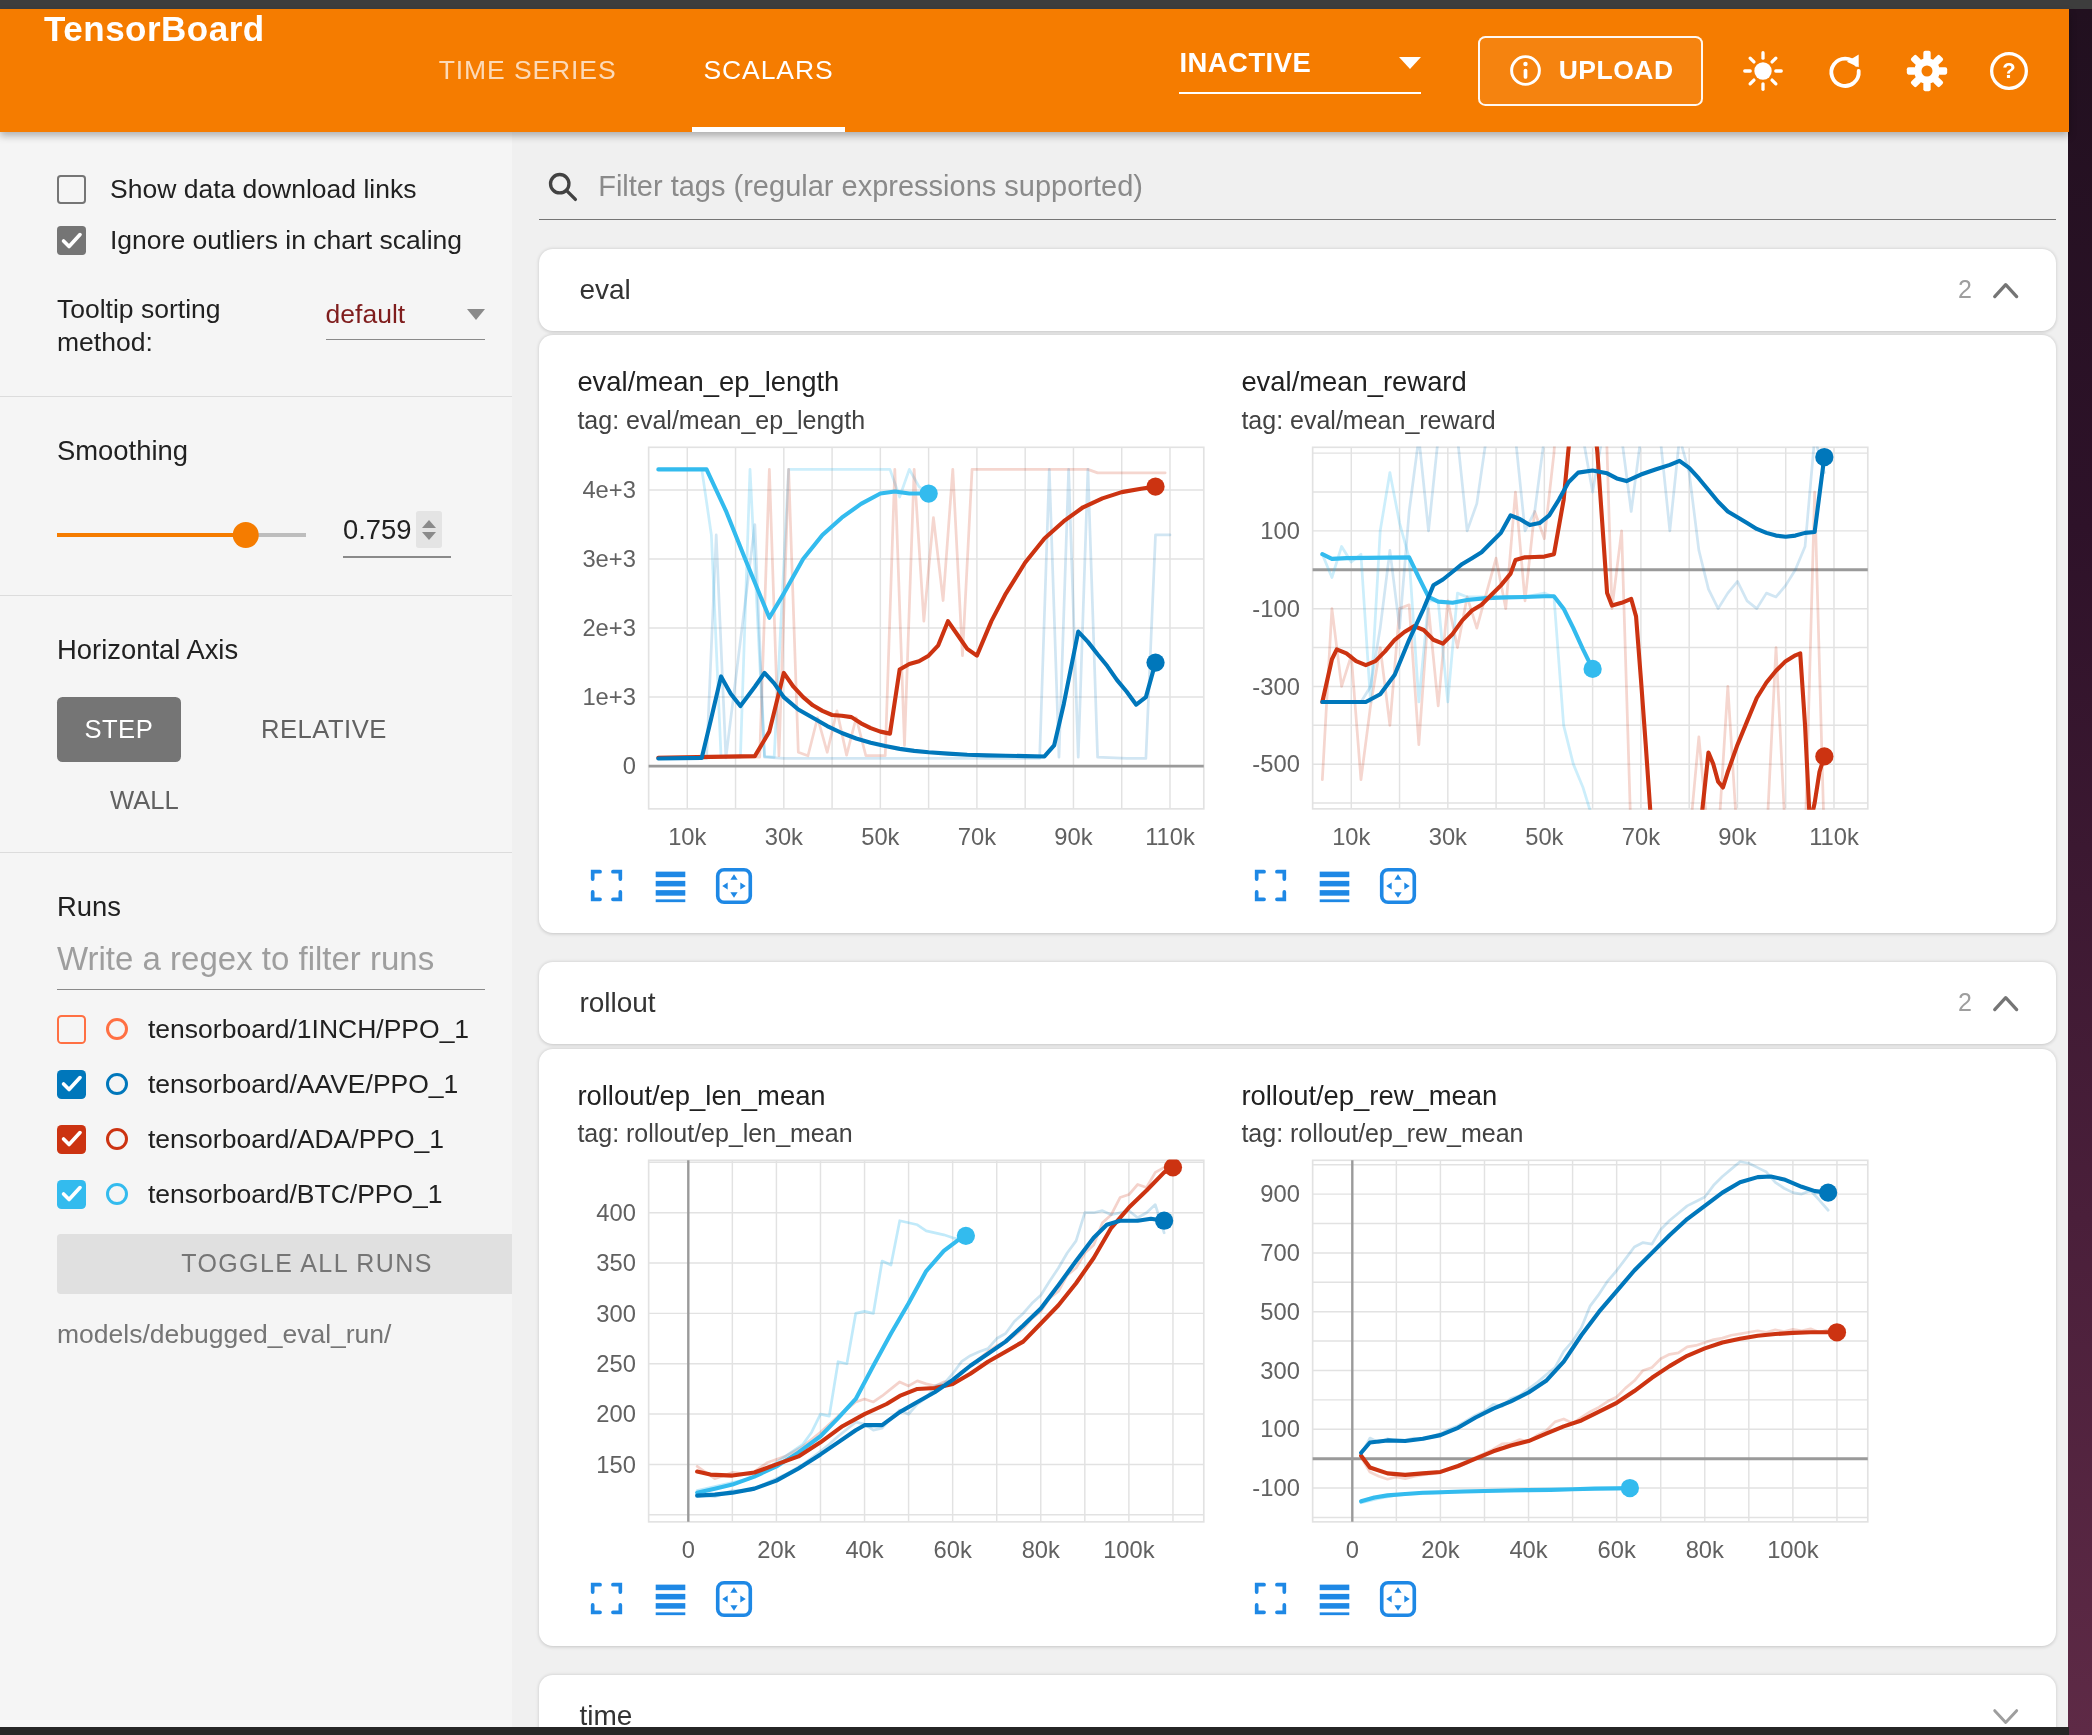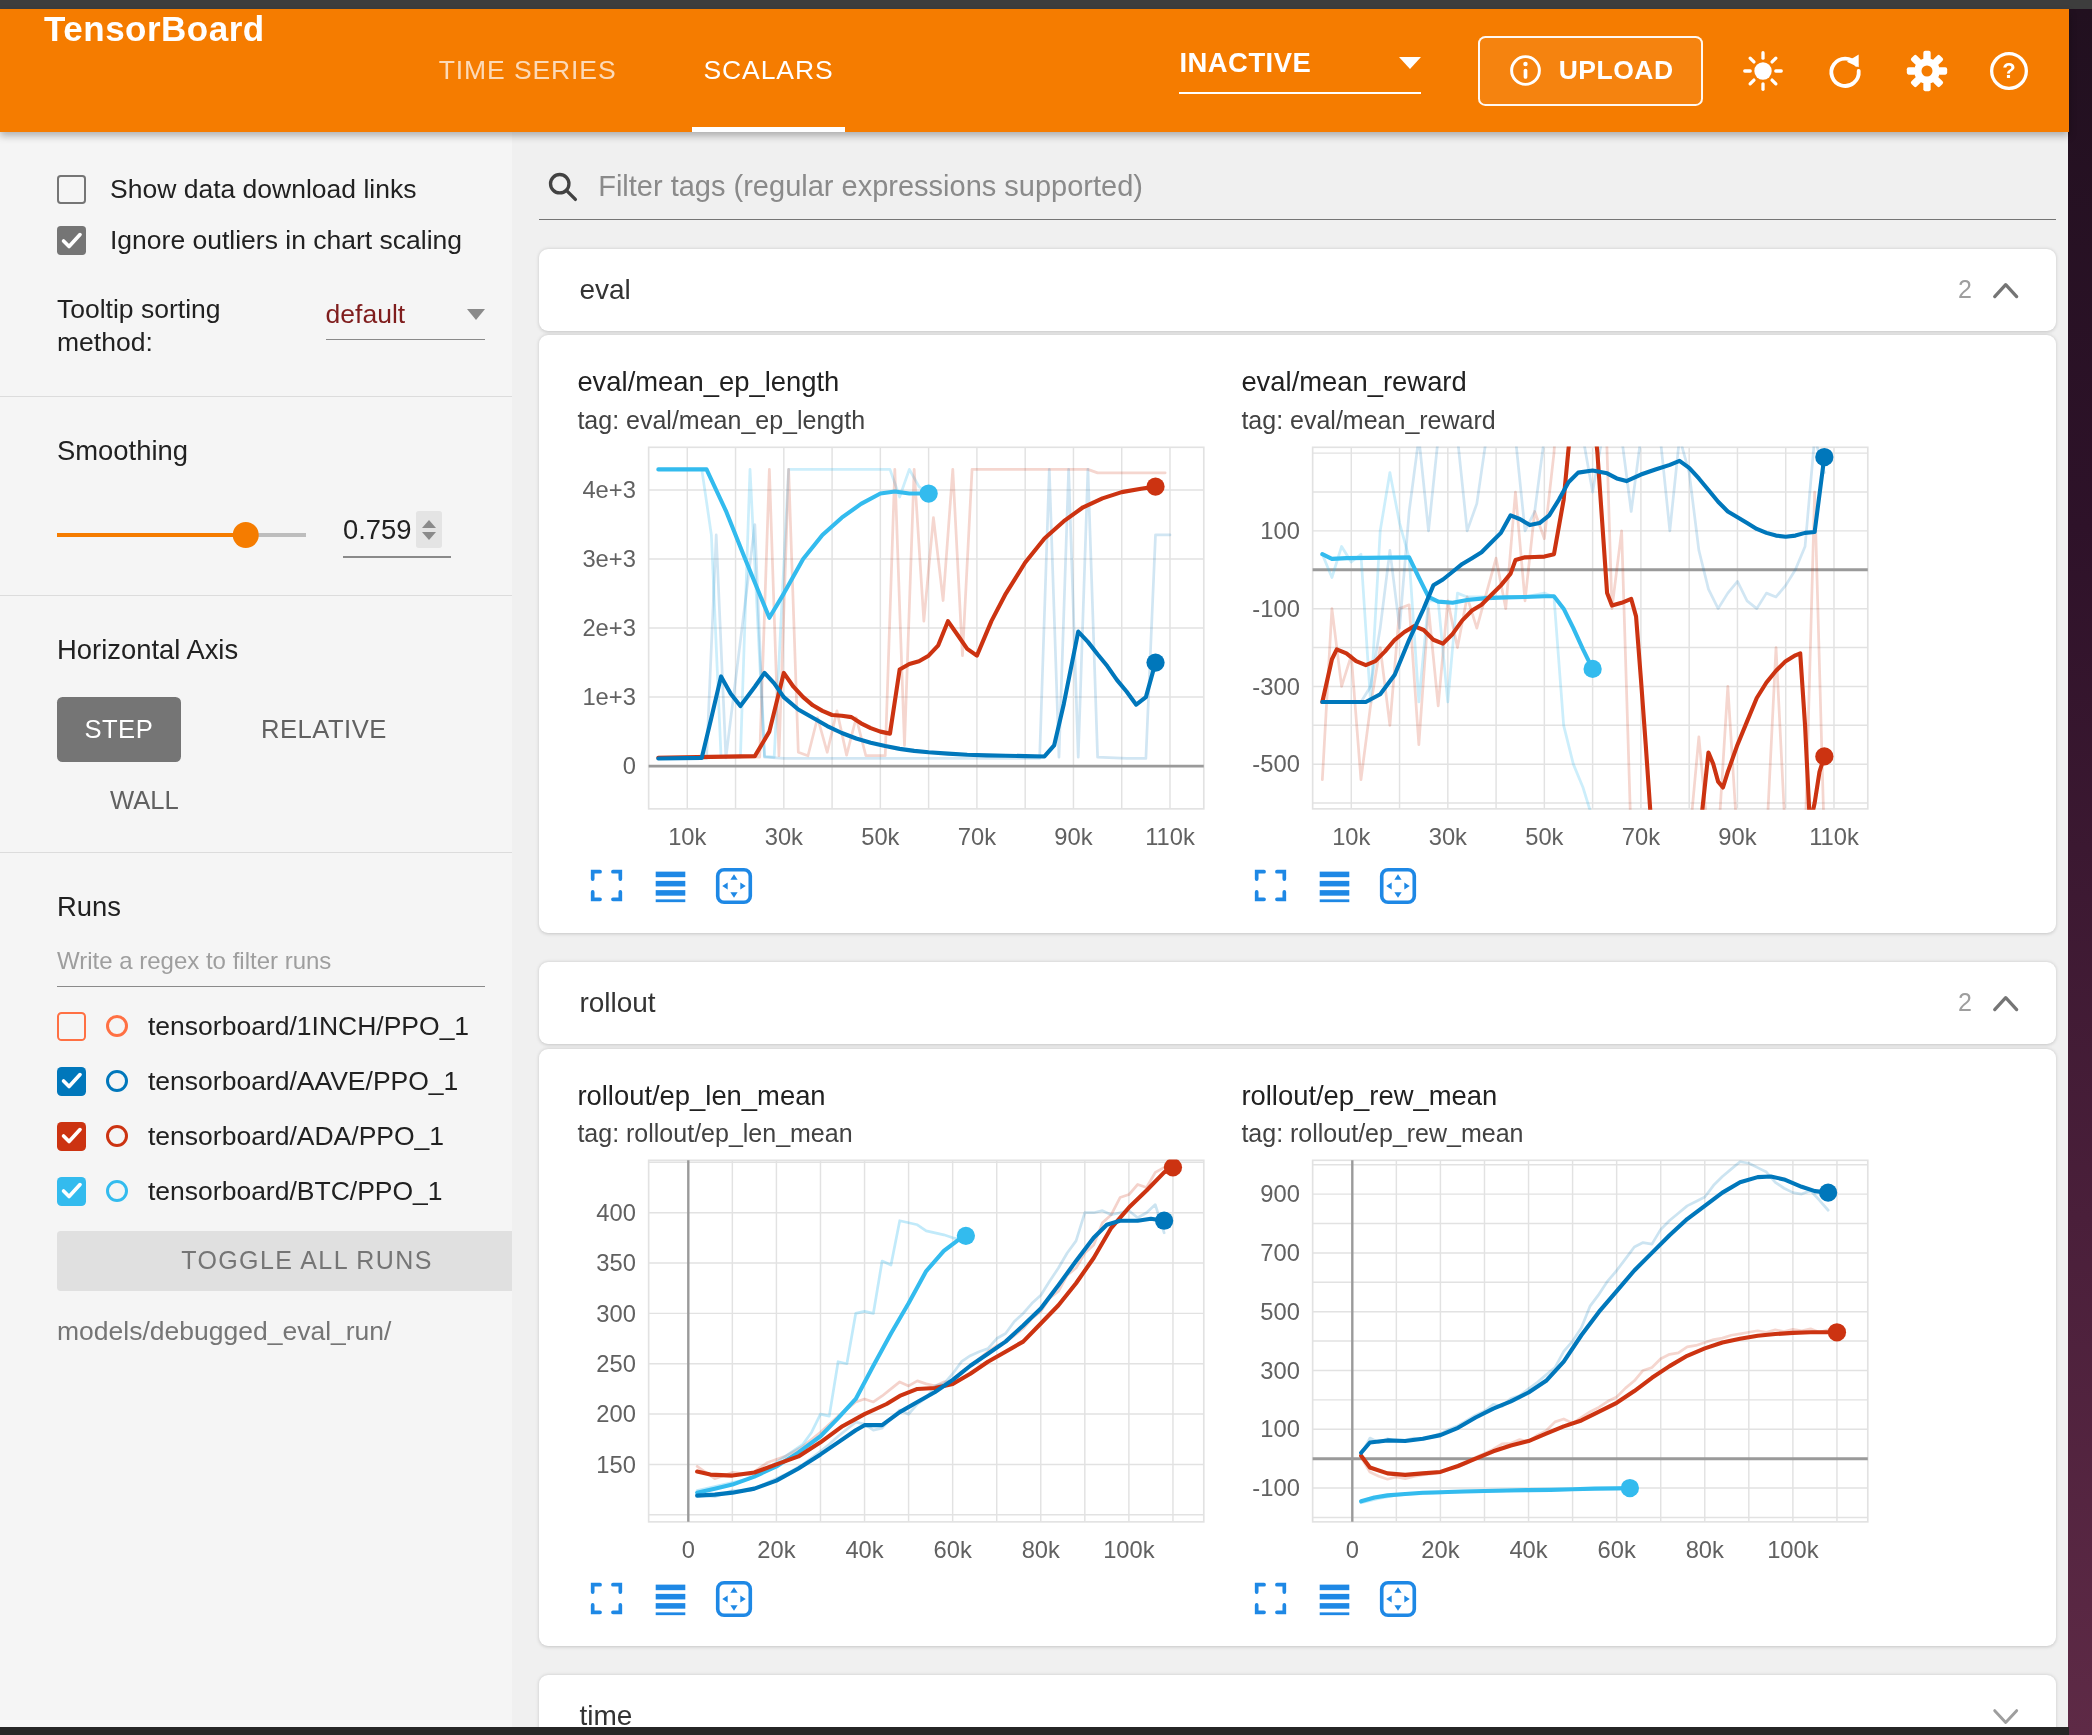--- a/index.html
+++ b/index.html
@@ -65,40 +65,40 @@
   .smooth-box input { width:73px; border:none; outline:none; background:transparent; font-size:27.4px;
     color:#212121; font-family:inherit; }
   .spinner { width:25.6px; height:37px; background:#e4e4e4; border-radius:2.7px; display:flex; flex-direction:column;
     align-items:center; justify-content:center; gap:4.6px; cursor:pointer; }
   .spin-up { width:0;height:0;border-left:7.3px solid transparent;border-right:7.3px solid transparent;border-bottom:8.2px solid #8a8a8a; }
   .spin-dn { width:0;height:0;border-left:7.3px solid transparent;border-right:7.3px solid transparent;border-top:8.2px solid #8a8a8a; }
   .axis-btns { display:flex; align-items:center; margin-top:31px; gap:53px; }
   .axis-btn { font-size:25.6px; letter-spacing:0.5px; color:#616161; cursor:pointer; padding:18.3px 27.4px; border-radius:5.5px; }
   .axis-btn.active { background:#757575; color:#fff; }
   .axis-wall { font-size:25.6px; color:#616161; margin:24px 0 0 53px; cursor:pointer; }
-  .runs-filter { margin-top:18px; width:100%; border:none; outline:none; background:transparent;
-    border-bottom:1.8px solid #8a8a8a; font-size:24px; color:#c2410c; padding:5.5px 0 11px 0; font-family:inherit; }
+  .runs-filter { margin-top:11px; width:100%; border:none; outline:none; background:transparent;
+    border-bottom:1.8px solid #8a8a8a; font-size:33px; color:#c2410c; padding:5.5px 0 11px 0; font-family:inherit; }
   .runs-filter::placeholder { color:#9e9e9e; }
   .run-row { display:flex; align-items:center; gap:20px; margin-top:24px; cursor:pointer; }
   .run-chk { width:29px; height:29px; border-radius:4.6px; position:relative; flex:0 0 auto; }
   .run-chk svg { position:absolute; left:1.8px; top:2.7px; }
   .run-ring { width:22px; height:22px; border-radius:50%; border:3.7px solid; flex:0 0 auto; background:transparent; }
   .run-label { font-size:26.5px; color:#212121; white-space:nowrap; }
   .toggle-all { margin-top:24px; width:500px; height:60px; background:#e0e0e0; border-radius:3.7px;
     display:flex; align-items:center; justify-content:center; font-size:25px; color:#757575;
     letter-spacing:1.4px; cursor:pointer; }
   .models-path { margin-top:25.6px; font-size:26.5px; color:#757575; }
 
   
   .filter-row { display:flex; align-items:center; gap:18.3px; border-bottom:1.8px solid #757575;
     padding:0 5.5px 14.6px 5.5px; }
   .filter-row input { flex:1; border:none; outline:none; background:transparent; font-size:29px;
     color:#212121; font-family:inherit; }
   .filter-row input::placeholder { color:#8a8a8a; }
-  .card { background:#fff; border-radius:9px; box-shadow:0 0.9px 3.7px rgba(0,0,0,.18); }
+  .card { background:#fff; border-radius:14px; box-shadow:0 0.9px 3.7px rgba(0,0,0,.18); }
   .sec-header { height:82px; display:flex; align-items:center; padding:0 37px 0 40px; margin-top:29px; cursor:pointer; }
   .sec-title { font-size:28px; color:#333; }
   .sec-count { margin-left:auto; font-size:25px; color:#9e9e9e; margin-right:20px; }
   .sec-body { margin-top:4.6px; padding:31px 0 27.4px 38px; display:flex; gap:24px; }
   .chart { width:640px; }
   .chart-title { font-size:27.4px; color:#212121; }
   .chart-tag { font-size:25px; color:#424242; margin-top:7.3px; }
   .chart svg.plot { margin-top:5.5px; display:block; }
   .chart-tools { display:flex; gap:24px; margin-top:5.5px; padding-left:9.1px; }
   .tool { width:40px; height:40px; display:flex; align-items:center; justify-content:center; cursor:pointer; }

